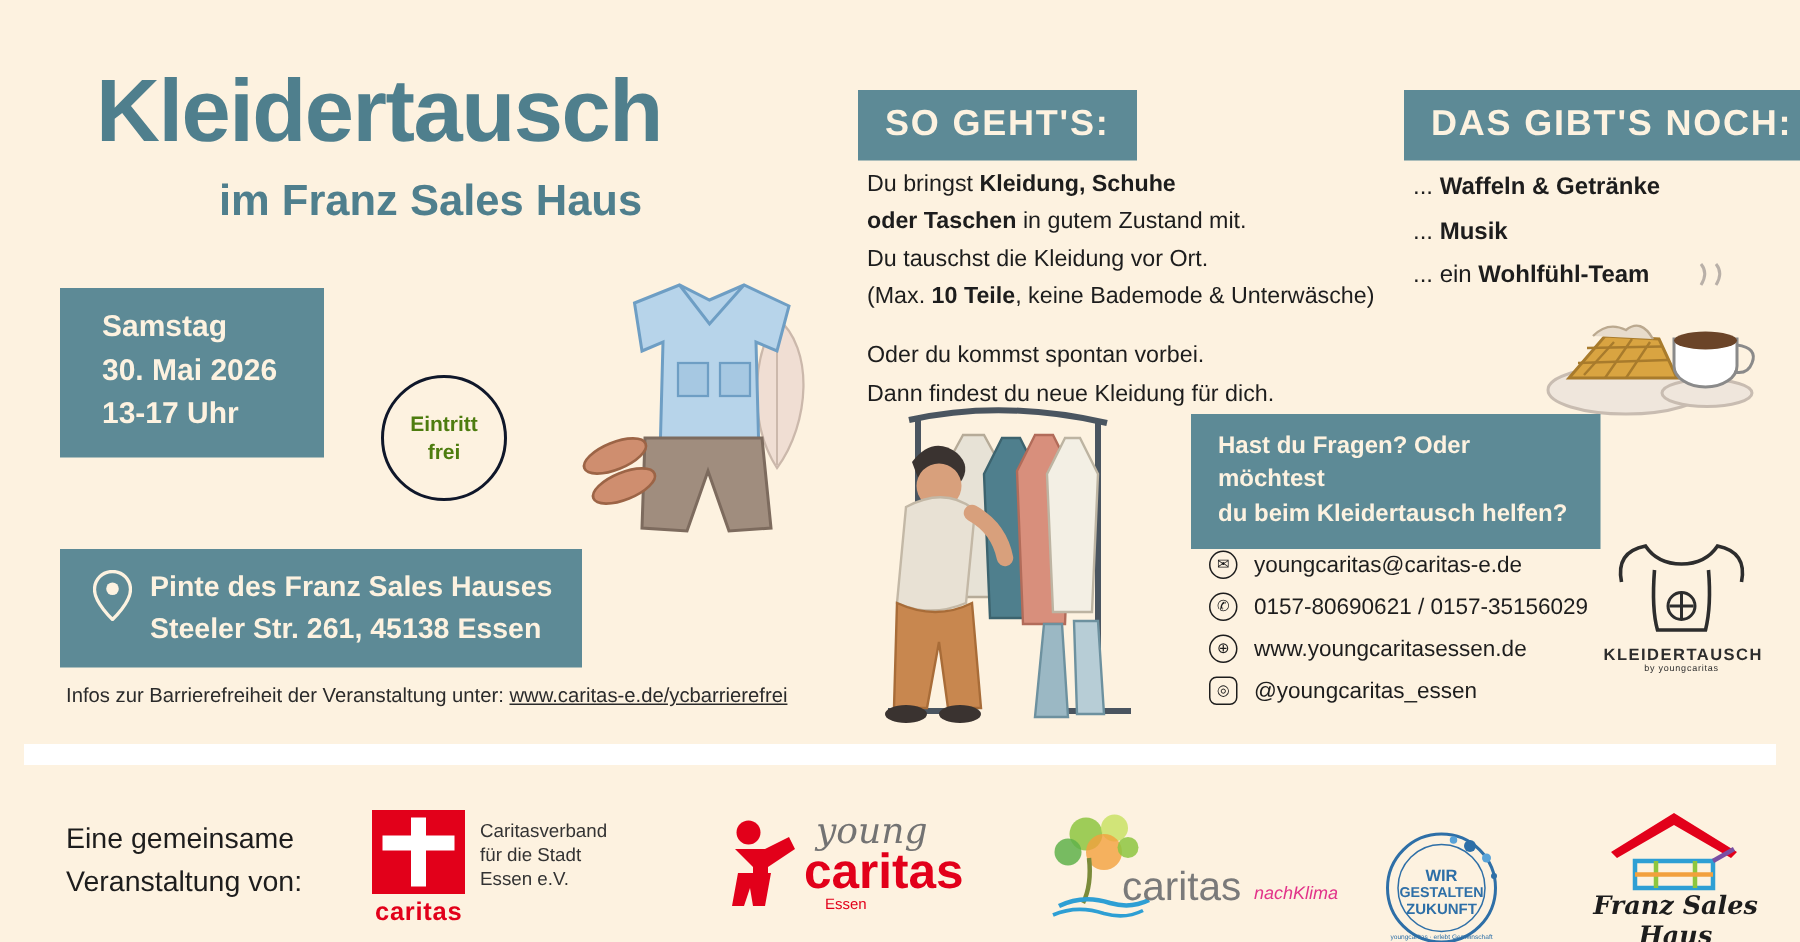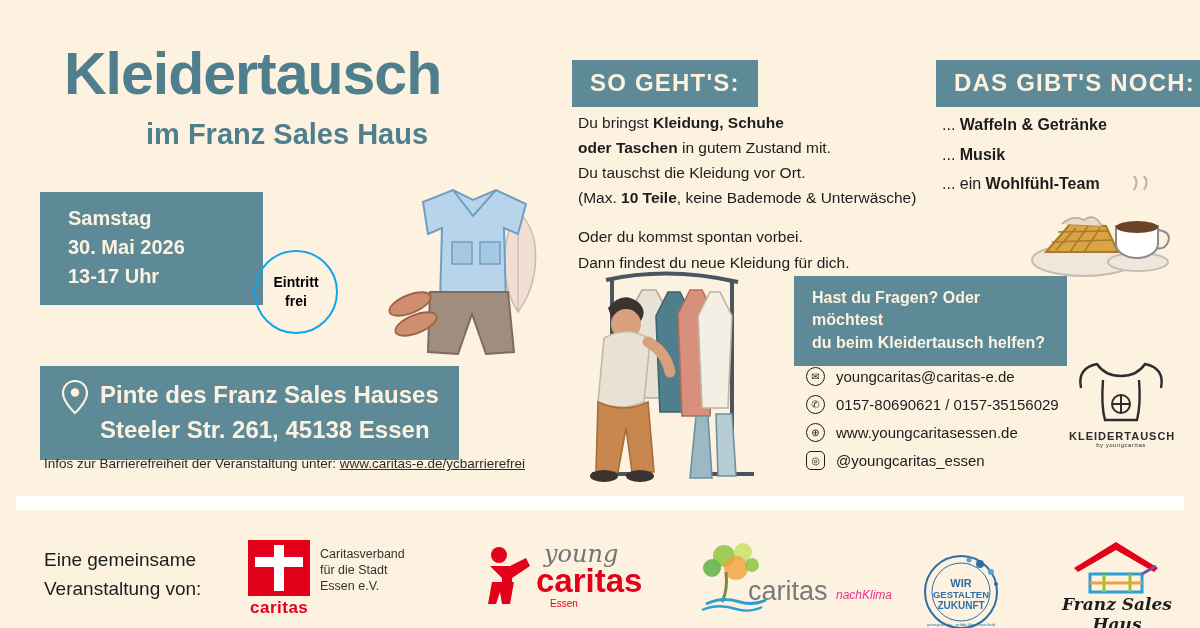--- a/index.html
+++ b/index.html
@@ -30,39 +30,39 @@
     white-space: nowrap;
   }
   .subtitle {
     position: absolute; left: 130px; top: 104px;
     font-size: 29px; font-weight: bold; color: #4f7f8d;
     white-space: nowrap;
   }
   
   .date-box {
     position: absolute; left: 24px; top: 178px;
-    width: 223px; padding: 12px 18px 14px 28px;
+    width: 176px; padding: 12px 18px 14px 28px;
     background: #5d8a96; color: #fdf2e0;
     font-size: 20px; font-weight: bold; line-height: 1.45;
   }
   
   .free-circle {
     position: absolute; left: 238px; top: 236px;
     width: 84px; height: 84px; border-radius: 50%;
-    border: 2px solid #0ea5e9;
-    color: #000000; font-weight: bold; font-size: 14px;
+    border: 2px solid #0f172a;
+    color: #4d7c0f; font-weight: bold; font-size: 14px;
     display: flex; flex-direction: column; align-items: center; justify-content: center;
     line-height: 1.35; text-align: center;
   }
   
   .loc-box {
     position: absolute; left: 24px; top: 352px;
     background: #5d8a96; color: #fdf2e0;
     padding: 12px 20px 12px 60px;
-    font-size: 24px; font-weight: bold; line-height: 1.45;
+    font-size: 19px; font-weight: bold; line-height: 1.45;
     white-space: nowrap;
   }
   .loc-pin {
     position: absolute; left: 22px; top: 14px;
     width: 26px; height: 34px;
   }
   .access {
     position: absolute; left: 28px; top: 442px;
     font-size: 13.5px; color: #2b2b2b;
   }

